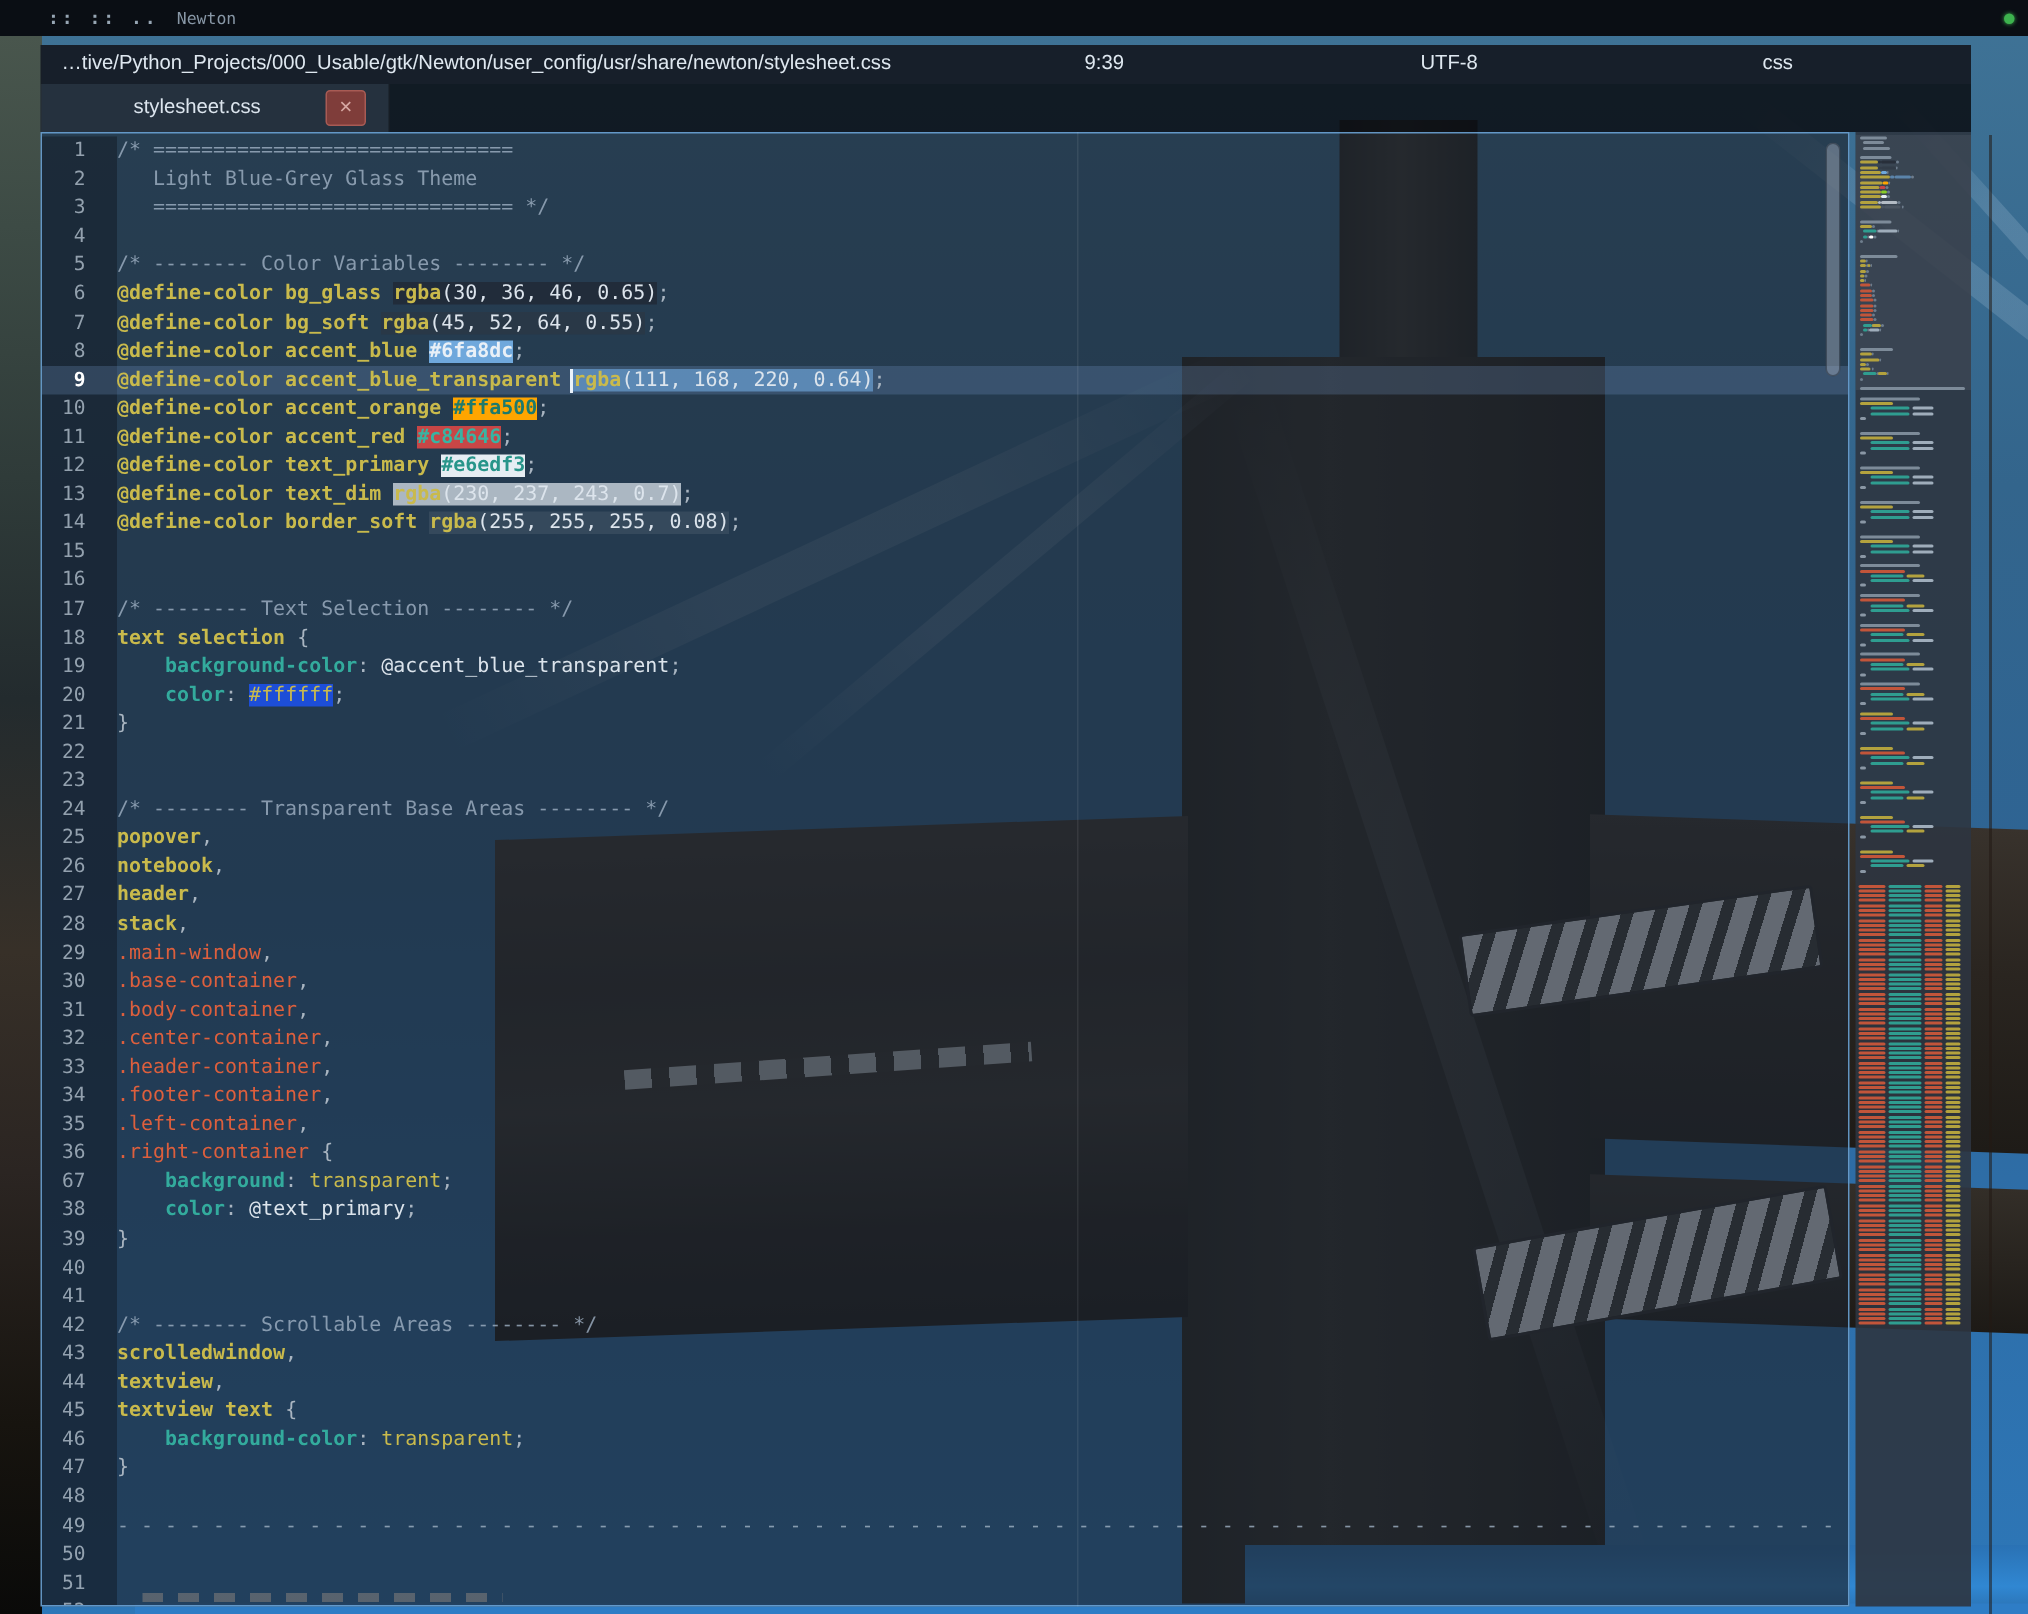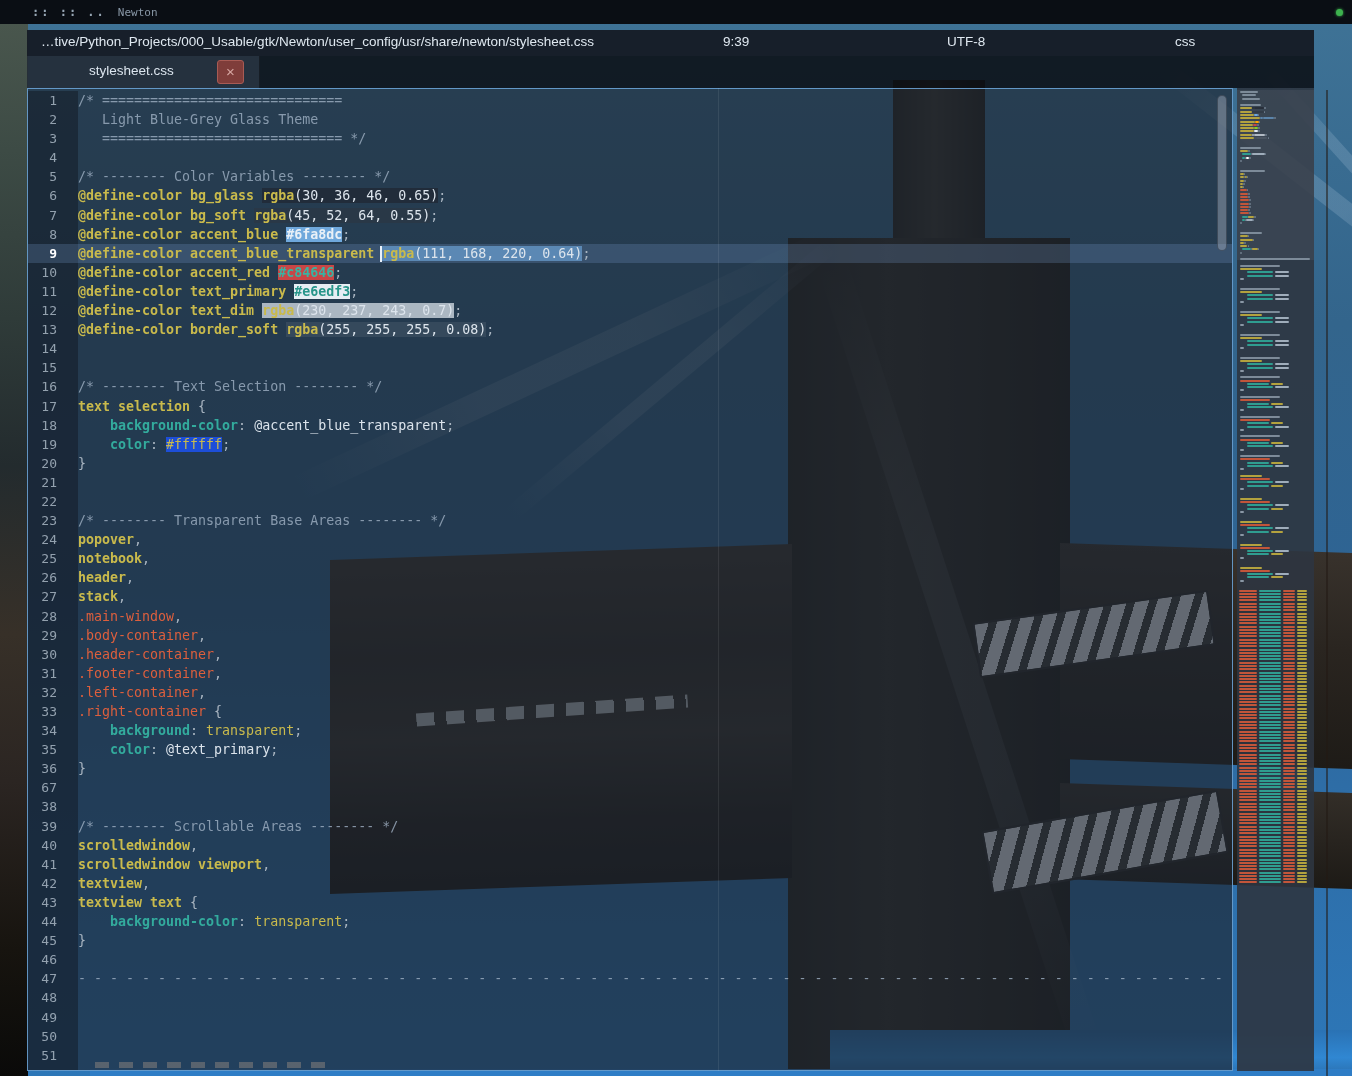--- a/index.html
+++ b/index.html
@@ -206,52 +206,54 @@
     <div id="code-area">
         <div class="row"><span class="t-c">/* ==============================</span></div>
         <div class="row"><span class="t-c">   Light Blue-Grey Glass Theme</span></div>
         <div class="row"><span class="t-c">   ============================== */</span></div>
         <div class="row"></div>
         <div class="row"><span class="t-c">/* -------- Color Variables -------- */</span></div>
         <div class="row"><span class="t-k">@define-color bg_glass </span><span class="t-k" style="background: rgba(30, 36, 46, 0.65);">rgba</span><span class="t-d" style="background: rgba(30, 36, 46, 0.65);">(30, 36, 46, 0.65)</span><span class="t-g">;</span></div>
         <div class="row"><span class="t-k">@define-color bg_soft </span><span class="t-k" style="background: rgba(45, 52, 64, 0.55);">rgba</span><span class="t-d" style="background: rgba(45, 52, 64, 0.55);">(45, 52, 64, 0.55)</span><span class="t-g">;</span></div>
         <div class="row"><span class="t-k">@define-color accent_blue </span><span class="t-d" style="background: rgb(111, 168, 220); color: rgb(233, 240, 247); font-weight: bold;">#6fa8dc</span><span class="t-g">;</span></div>
         <div class="row cur-row"><span class="t-k">@define-color accent_blue_transparent </span><span class="t-k" style="background: rgba(111, 168, 220, 0.64);">rgba</span><span class="t-d" style="background: rgba(111, 168, 220, 0.64);">(111, 168, 220, 0.64)</span><span class="t-g">;</span></div>
+        <div class="row"><span class="t-k">@define-color accent_orange </span><span class="t-d" style="background: rgb(255, 165, 0); color: rgb(30, 122, 109); font-weight: bold;">#ffa500</span><span class="t-g">;</span></div>
         <div class="row"><span class="t-k">@define-color accent_red </span><span class="t-d" style="background: rgb(200, 70, 70); color: rgb(56, 180, 163); font-weight: bold;">#c84646</span><span class="t-g">;</span></div>
         <div class="row"><span class="t-k">@define-color text_primary </span><span class="t-d" style="background: rgb(230, 237, 243); color: rgb(40, 149, 138); font-weight: bold;">#e6edf3</span><span class="t-g">;</span></div>
         <div class="row"><span class="t-k">@define-color text_dim </span><span class="t-k" style="background: rgba(230, 237, 243, 0.7);">rgba</span><span class="t-d" style="background: rgba(230, 237, 243, 0.7);">(230, 237, 243, 0.7)</span><span class="t-g">;</span></div>
         <div class="row"><span class="t-k">@define-color border_soft </span><span class="t-k" style="background: rgba(255, 255, 255, 0.08);">rgba</span><span class="t-d" style="background: rgba(255, 255, 255, 0.08);">(255, 255, 255, 0.08)</span><span class="t-g">;</span></div>
         <div class="row"></div>
         <div class="row"></div>
         <div class="row"><span class="t-c">/* -------- Text Selection -------- */</span></div>
         <div class="row"><span class="t-k">text selection</span><span class="t-g"> {</span></div>
         <div class="row"><span class="t-p">    background-color</span><span class="t-g">: </span><span class="t-d">@accent_blue_transparent</span><span class="t-g">;</span></div>
         <div class="row"><span class="t-p">    color</span><span class="t-g">: </span><span class="t-y" style="background: #1d4ed8;">#ffffff</span><span class="t-g">;</span></div>
         <div class="row"><span class="t-g">}</span></div>
         <div class="row"></div>
         <div class="row"></div>
         <div class="row"><span class="t-c">/* -------- Transparent Base Areas -------- */</span></div>
         <div class="row"><span class="t-k">popover</span><span class="t-g">,</span></div>
         <div class="row"><span class="t-k">notebook</span><span class="t-g">,</span></div>
         <div class="row"><span class="t-k">header</span><span class="t-g">,</span></div>
         <div class="row"><span class="t-k">stack</span><span class="t-g">,</span></div>
         <div class="row"><span class="t-r">.main-window</span><span class="t-g">,</span></div>
+        <div class="row"><span class="t-r">.base-container</span><span class="t-g">,</span></div>
         <div class="row"><span class="t-r">.body-container</span><span class="t-g">,</span></div>
+        <div class="row"><span class="t-r">.center-container</span><span class="t-g">,</span></div>
         <div class="row"><span class="t-r">.header-container</span><span class="t-g">,</span></div>
         <div class="row"><span class="t-r">.footer-container</span><span class="t-g">,</span></div>
         <div class="row"><span class="t-r">.left-container</span><span class="t-g">,</span></div>
         <div class="row"><span class="t-r">.right-container</span><span class="t-g"> {</span></div>
         <div class="row"><span class="t-p">    background</span><span class="t-g">: </span><span class="t-y">transparent</span><span class="t-g">;</span></div>
         <div class="row"><span class="t-p">    color</span><span class="t-g">: </span><span class="t-d">@text_primary</span><span class="t-g">;</span></div>
         <div class="row"><span class="t-g">}</span></div>
         <div class="row"></div>
         <div class="row"></div>
         <div class="row"><span class="t-c">/* -------- Scrollable Areas -------- */</span></div>
         <div class="row"><span class="t-k">scrolledwindow</span><span class="t-g">,</span></div>
-        <div class="row"><span class="t-k">scrolledwindow viewport</span><span class="t-g">,</span></div>
         <div class="row"><span class="t-k">textview</span><span class="t-g">,</span></div>
         <div class="row"><span class="t-k">textview text</span><span class="t-g"> {</span></div>
         <div class="row"><span class="t-p">    background-color</span><span class="t-g">: </span><span class="t-y">transparent</span><span class="t-g">;</span></div>
         <div class="row"><span class="t-g">}</span></div>
         <div class="row"></div>
         <div class="row"><span class="t-c">- - - - - - - - - - - - - - - - - - - - - - - - - - - - - - - - - - - - - - - - - - - - - - - - - - - - - - - - - - - - - - - - - - - - - - - - - - - - - -</span></div>
       </div>
   </div>
   <div id="margin-line" class="abs"></div>
   <div id="caret" class="abs"></div>

